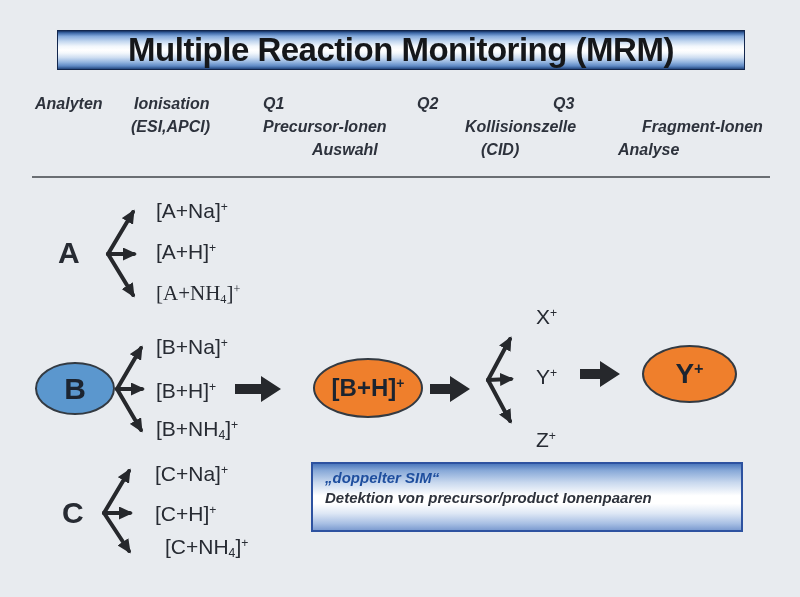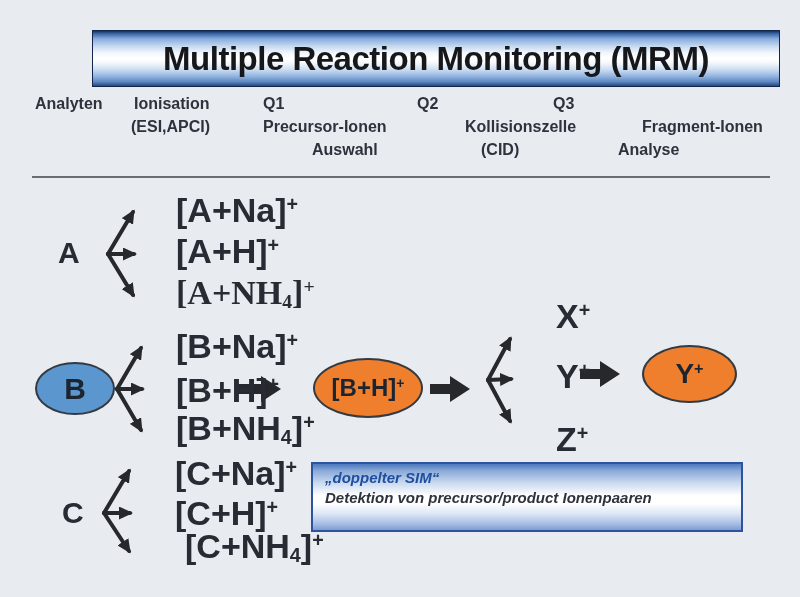--- a/index.html
+++ b/index.html
@@ -6,50 +6,50 @@
   body{
     width:800px;height:597px;
     background:#e8ebef;
     font-family:"Liberation Sans","DejaVu Sans",sans-serif;
     position:relative;overflow:hidden;
   }
   .slide{position:absolute;inset:0;}
 
   
   .title-bar{
-    position:absolute;left:57px;top:30px;width:688px;height:57px;
+    position:absolute;left:57px;top:30px;width:688px;height:40px;
     border:1px solid #12264d;box-sizing:border-box;
     background:linear-gradient(180deg,
       #14305f 0%, #3c67a6 5%, #86abdc 14%, #c3d7ef 27%, #f2f7fc 40%,
       #ffffff 50%, #f4f8fc 58%, #cdddf1 70%, #94b5e0 82%, #5f8ac5 92%, #24477e 100%);
-    display:flex;align-items:center;justify-content:center;margin-left:35px;
+    display:flex;align-items:center;justify-content:center;
   }
   .title-bar .title-text{
     font-size:33px;font-weight:bold;color:#15171a;letter-spacing:-0.5px;
   }
 
   
   .hdr{
-    position:absolute;font-size:16px;font-weight:bold;
+    position:absolute;font-size:16px;font-weight:bold;font-style:italic;
     color:#2d323c;white-space:nowrap;
   }
 
   .divider{
     position:absolute;left:32px;top:176px;width:738px;height:2px;
     background:#6a6e73;
   }
 
   
   .letter{
     position:absolute;font-size:30px;font-weight:bold;color:#272b33;
     transform:translateY(-50%);
   }
   .ion{
-    position:absolute;font-size:34px;font-weight:bold;color:#272b33;
-    white-space:nowrap;transform:translateY(-50%);line-height:1;margin-left:20px;
+    position:absolute;font-size:21px;font-weight:normal;color:#272b33;
+    white-space:nowrap;transform:translateY(-50%);line-height:1;
   }
   .ion.serif{font-family:"Liberation Serif","DejaVu Serif",serif;}
   .ion sup{font-size:58%;vertical-align:baseline;position:relative;top:-0.55em;}
   .ion sub{font-size:58%;vertical-align:baseline;position:relative;top:0.22em;}
 
   
   .ellipse{
     position:absolute;border-radius:50%;border:2px solid #333a42;
     box-sizing:border-box;display:flex;align-items:center;justify-content:center;
     font-weight:bold;color:#1c2430;line-height:1;

